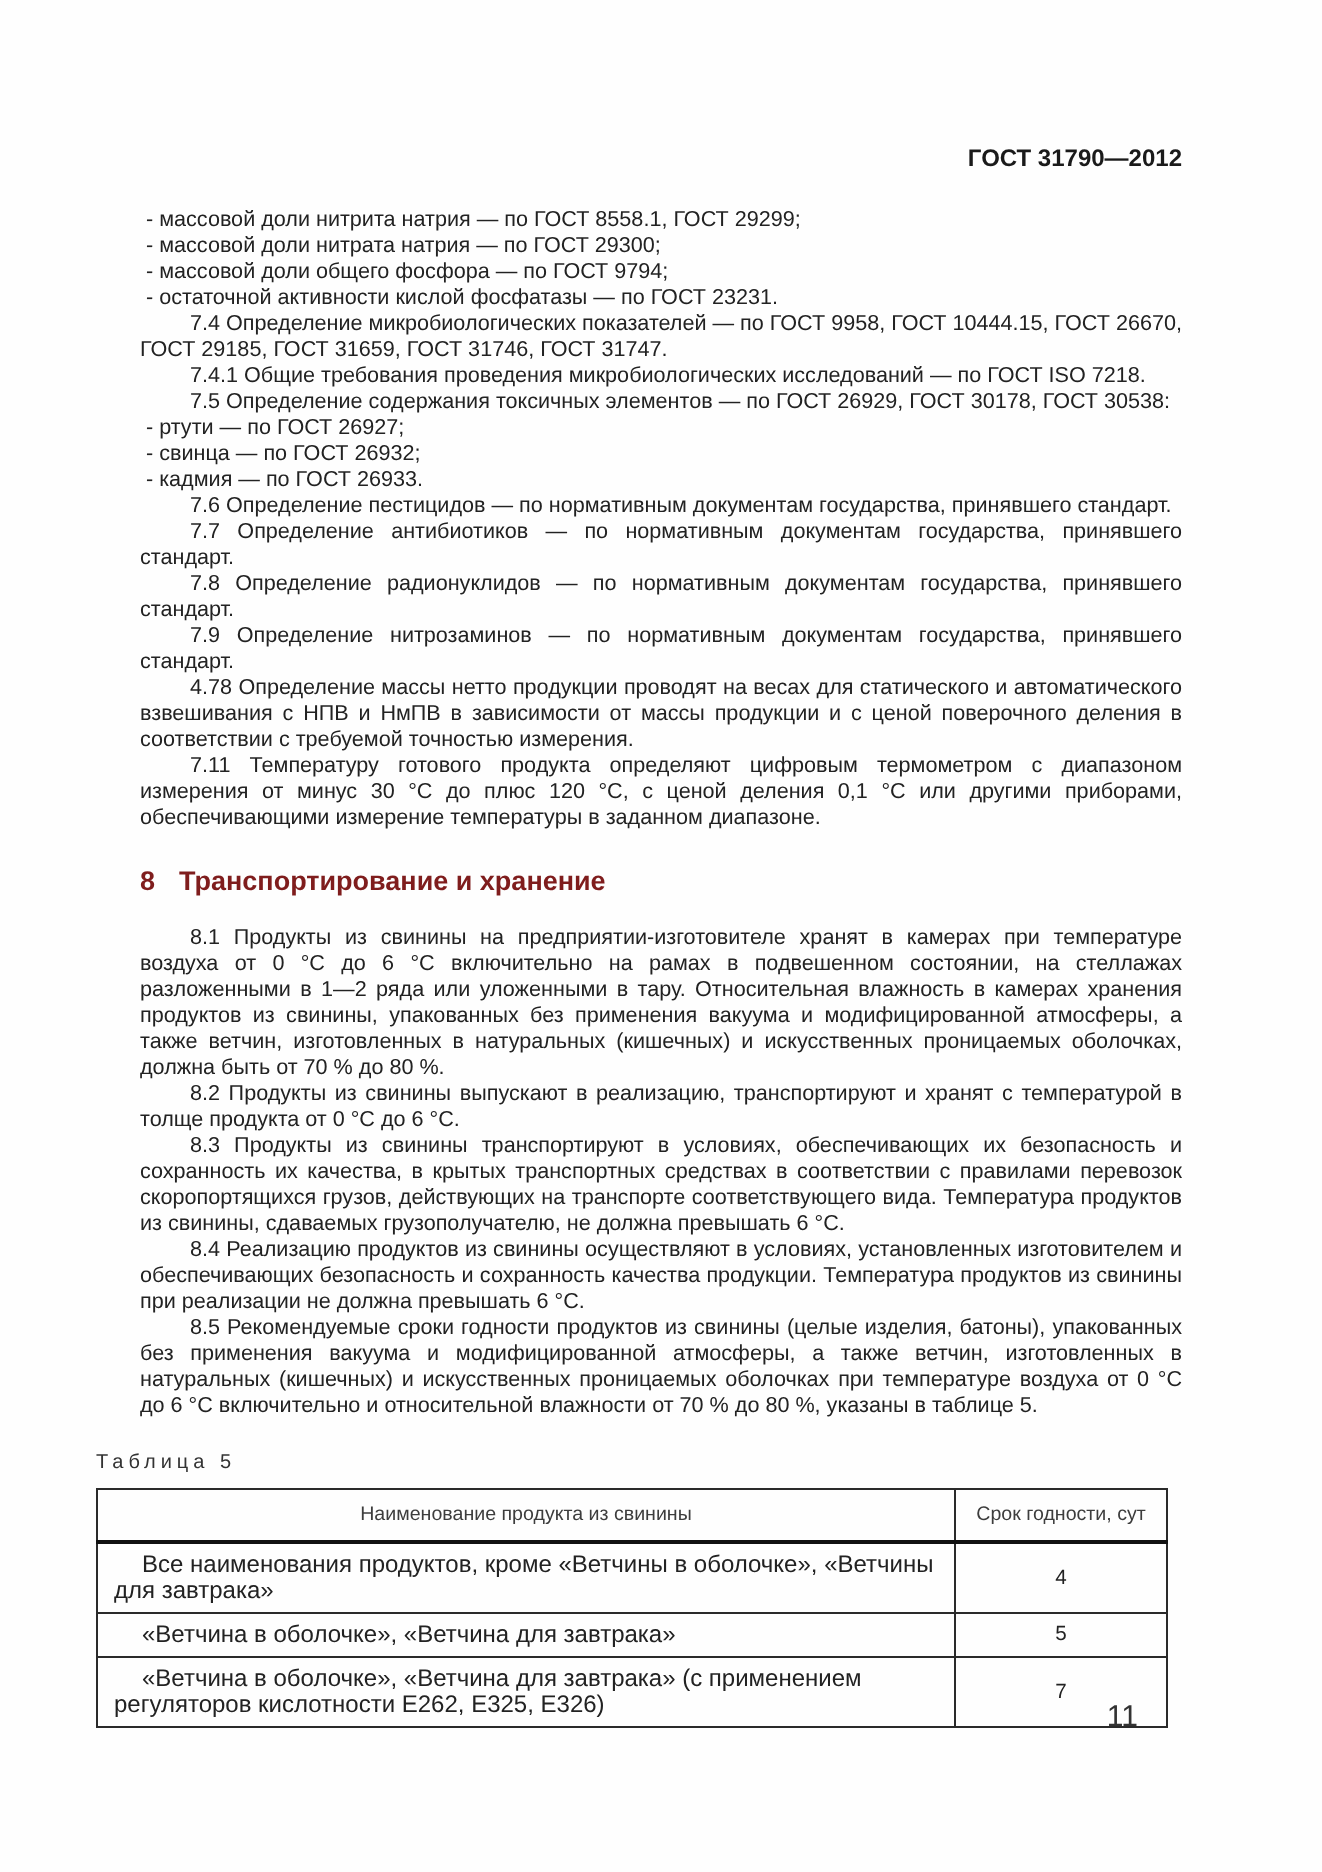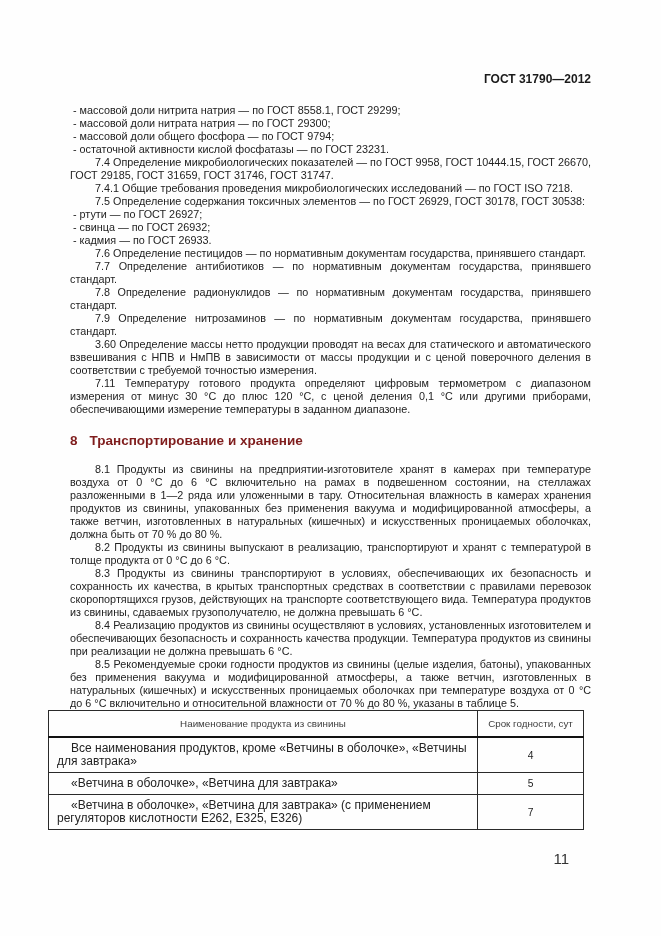--- a/index.html
+++ b/index.html
@@ -105,31 +105,32 @@
     <p class="para">7.5  Определение содержания токсичных элементов — по ГОСТ 26929, ГОСТ 30178, ГОСТ 30538:</p>
 
     <p class="li">-  ртути — по ГОСТ 26927;</p>
     <p class="li">-  свинца — по ГОСТ 26932;</p>
     <p class="li">-  кадмия — по ГОСТ 26933.</p>
 
     <p class="para">7.6  Определение пестицидов — по нормативным документам государства, принявшего стандарт.</p>
     <p class="para">7.7  Определение антибиотиков — по нормативным документам государства, принявшего стандарт.</p>
     <p class="para">7.8  Определение радионуклидов — по нормативным документам государства, принявшего стандарт.</p>
     <p class="para">7.9  Определение нитрозаминов — по нормативным документам государства, принявшего стандарт.</p>
-    <p class="para">3.60  Определение массы нетто продукции проводят на весах для статического и автоматического взвешивания с НПВ и НмПВ в зависимости от массы продукции и с ценой поверочного деления в соответствии с требуемой точностью измерения.</p>
+    <p class="para">4.78  Определение массы нетто продукции проводят на весах для статического и автоматического взвешивания с НПВ и НмПВ в зависимости от массы продукции и с ценой поверочного деления в соответствии с требуемой точностью измерения.</p>
     <p class="para">7.11  Температуру готового продукта определяют цифровым термометром с диапазоном измерения от минус 30 °С до плюс 120 °С, с ценой деления 0,1 °С или другими приборами, обеспечивающими измерение температуры в заданном диапазоне.</p>
 
     <h2 class="sec-title"><span class="sec-num">8</span><span>Транспортирование и хранение</span></h2>
 
     <p class="para">8.1  Продукты из свинины на предприятии-изготовителе хранят в камерах при температуре воздуха от 0 °С до 6 °С включительно на рамах в подвешенном состоянии, на стеллажах разложенными в 1—2 ряда или уложенными в тару. Относительная влажность в камерах хранения продуктов из свинины, упакованных без применения вакуума и модифицированной атмосферы, а также ветчин, изготовленных в натуральных (кишечных) и искусственных проницаемых оболочках, должна быть от 70 % до 80 %.</p>
     <p class="para">8.2  Продукты из свинины выпускают в реализацию, транспортируют и хранят с температурой в толще продукта от 0 °С до 6 °С.</p>
     <p class="para">8.3  Продукты из свинины транспортируют в условиях, обеспечивающих их безопасность и сохранность их качества, в крытых транспортных средствах в соответствии с правилами перевозок скоропортящихся грузов, действующих на транспорте соответствующего вида. Температура продуктов из свинины, сдаваемых грузополучателю, не должна превышать 6 °С.</p>
     <p class="para">8.4  Реализацию продуктов из свинины осуществляют в условиях, установленных изготовителем и обеспечивающих безопасность и сохранность качества продукции. Температура продуктов из свинины при реализации не должна превышать 6 °С.</p>
     <p class="para">8.5  Рекомендуемые сроки годности продуктов из свинины (целые изделия, батоны), упакованных без применения вакуума и модифицированной атмосферы, а также ветчин, изготовленных в натуральных (кишечных) и искусственных проницаемых оболочках при температуре воздуха от 0 °С до 6 °С включительно и относительной влажности от 70 % до 80 %, указаны в таблице 5.</p>
 
+    <div class="table-caption">Таблица 5</div>
 
     <table class="gost-table">
       <colgroup>
           <col class="c1">
           <col class="c2">
         </colgroup>
       <thead>
         <tr>
           <th>Наименование продукта из свинины</th>
           <th>Срок годности, сут</th>

